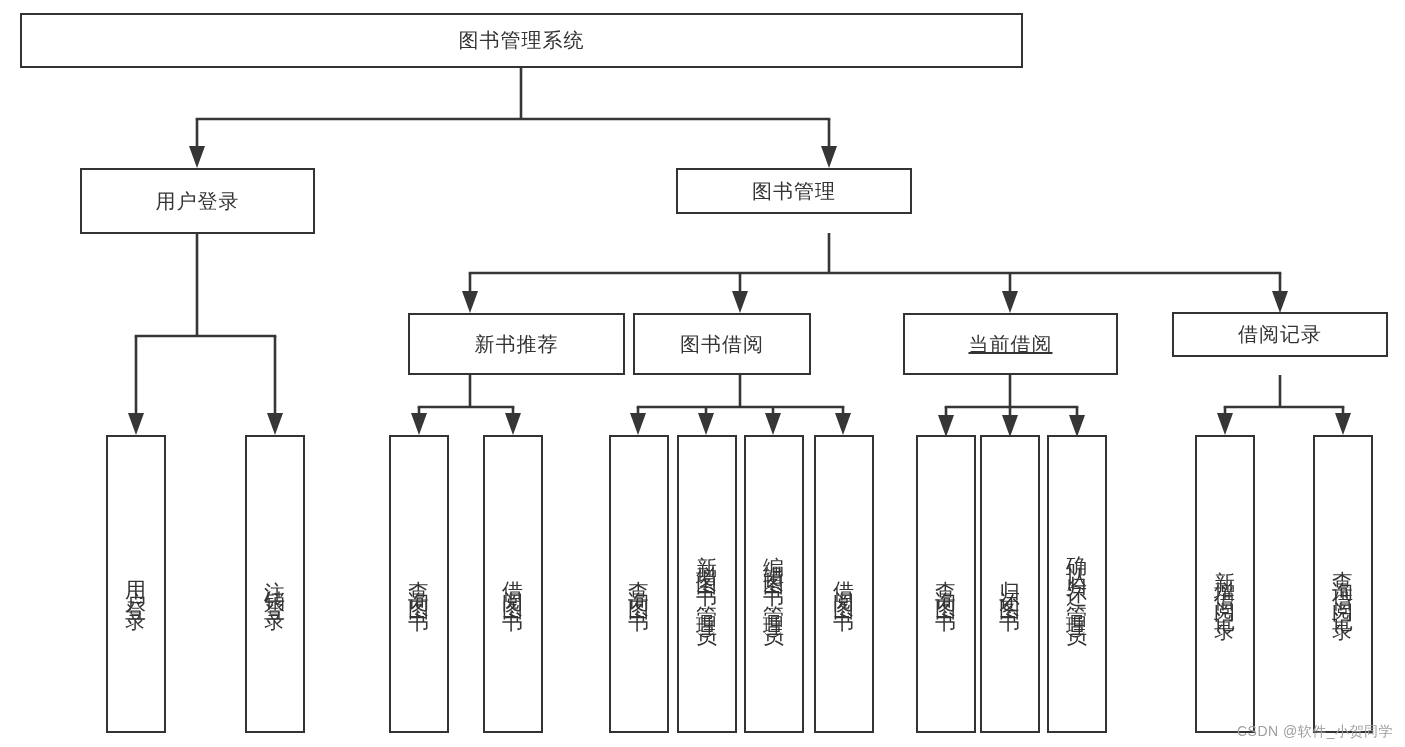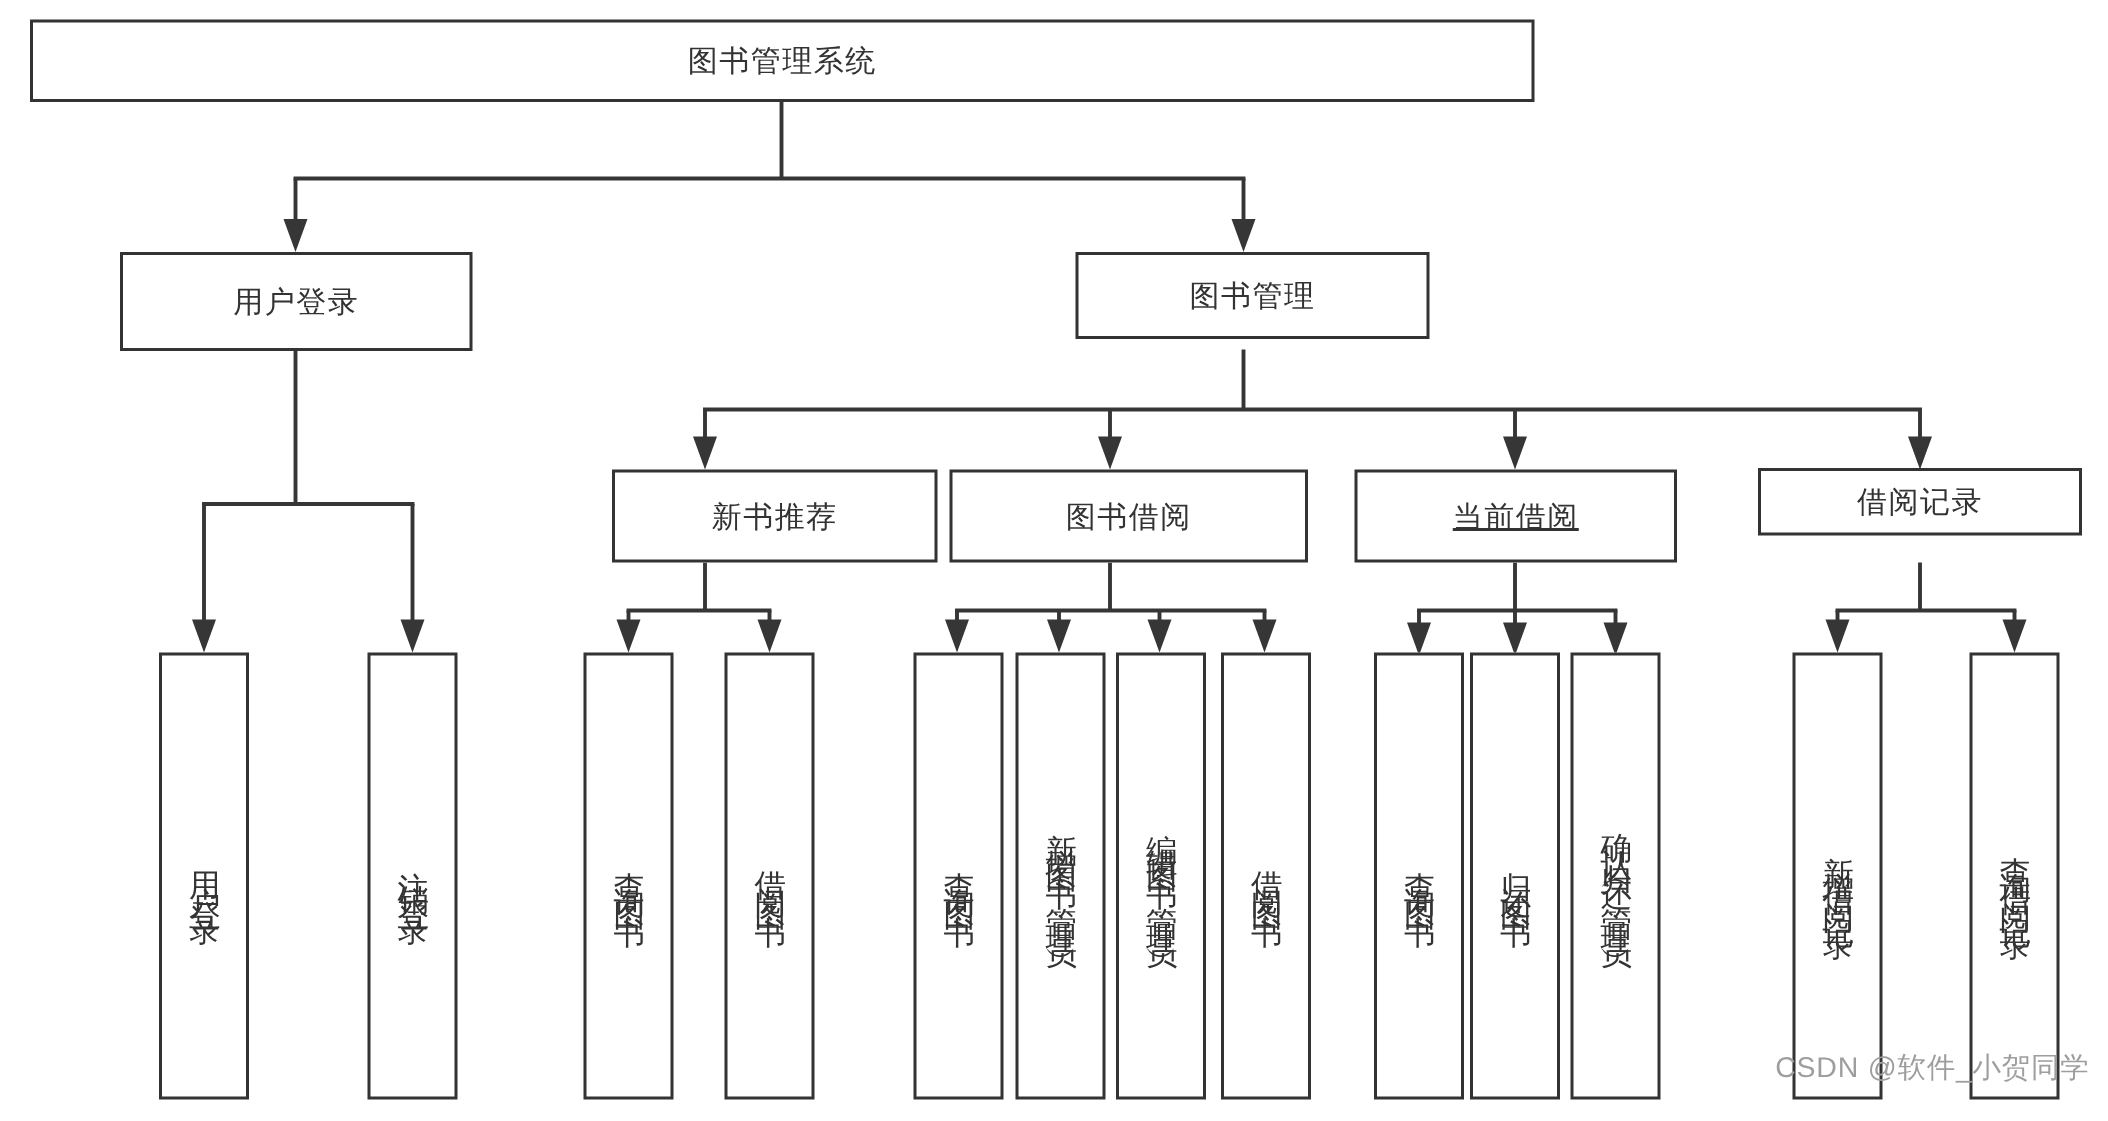--- a/index.html
+++ b/index.html
@@ -41,44 +41,44 @@
   .leaf span {
     writing-mode: vertical-rl;
     text-orientation: mixed;
     font-size: 21px;
     line-height: 1;
     letter-spacing: 10px;
   }
   
   .n-root { left: 20px;   top: 13px;  width: 1003px; height: 55px; }
   .n-l1a  { left: 80px;   top: 168px; width: 235px;  height: 66px; }
-  .n-l1b  { left: 717px;  top: 168px; width: 236px;  height: 58px; }
+  .n-l1b  { left: 676px;  top: 168px; width: 236px;  height: 46px; }
   .n-l2a  { left: 363px;  top: 313px; width: 217px;  height: 62px; margin-left: 45px; }
-  .n-l2b  { left: 633px;  top: 313px; width: 239px;  height: 62px; }
+  .n-l2b  { left: 633px;  top: 313px; width: 178px;  height: 62px; }
   .n-l2c  { left: 903px;  top: 313px; width: 215px;  height: 62px; text-decoration: underline; }
   .n-l2d  { left: 1172px; top: 312px; width: 216px;  height: 45px; }
   
   .lf-0  { left: 106px;  }
   .lf-1  { left: 245px;  }
   .lf-2  { left: 389px;  }
   .lf-3  { left: 483px;  }
   .lf-4  { left: 609px;  }
   .lf-5  { left: 677px;  }
   .lf-6  { left: 744px;  }
   .lf-7  { left: 814px;  }
   .lf-8  { left: 916px;  }
   .lf-9  { left: 980px;  }
   .lf-10 { left: 1047px; }
   .lf-11 { left: 1195px; }
   .lf-12 { left: 1313px; }
   .watermark {
     position: absolute;
     right: 12px;
-    bottom: 22px;
-    font-size: 19px;
+    bottom: 6px;
+    font-size: 14px;
     color: #9e9e9e;
     letter-spacing: 0.5px;
     z-index: 5;
     white-space: nowrap;
   }
 </style>
 </head>
 <body>
 
 <div class="stage">

